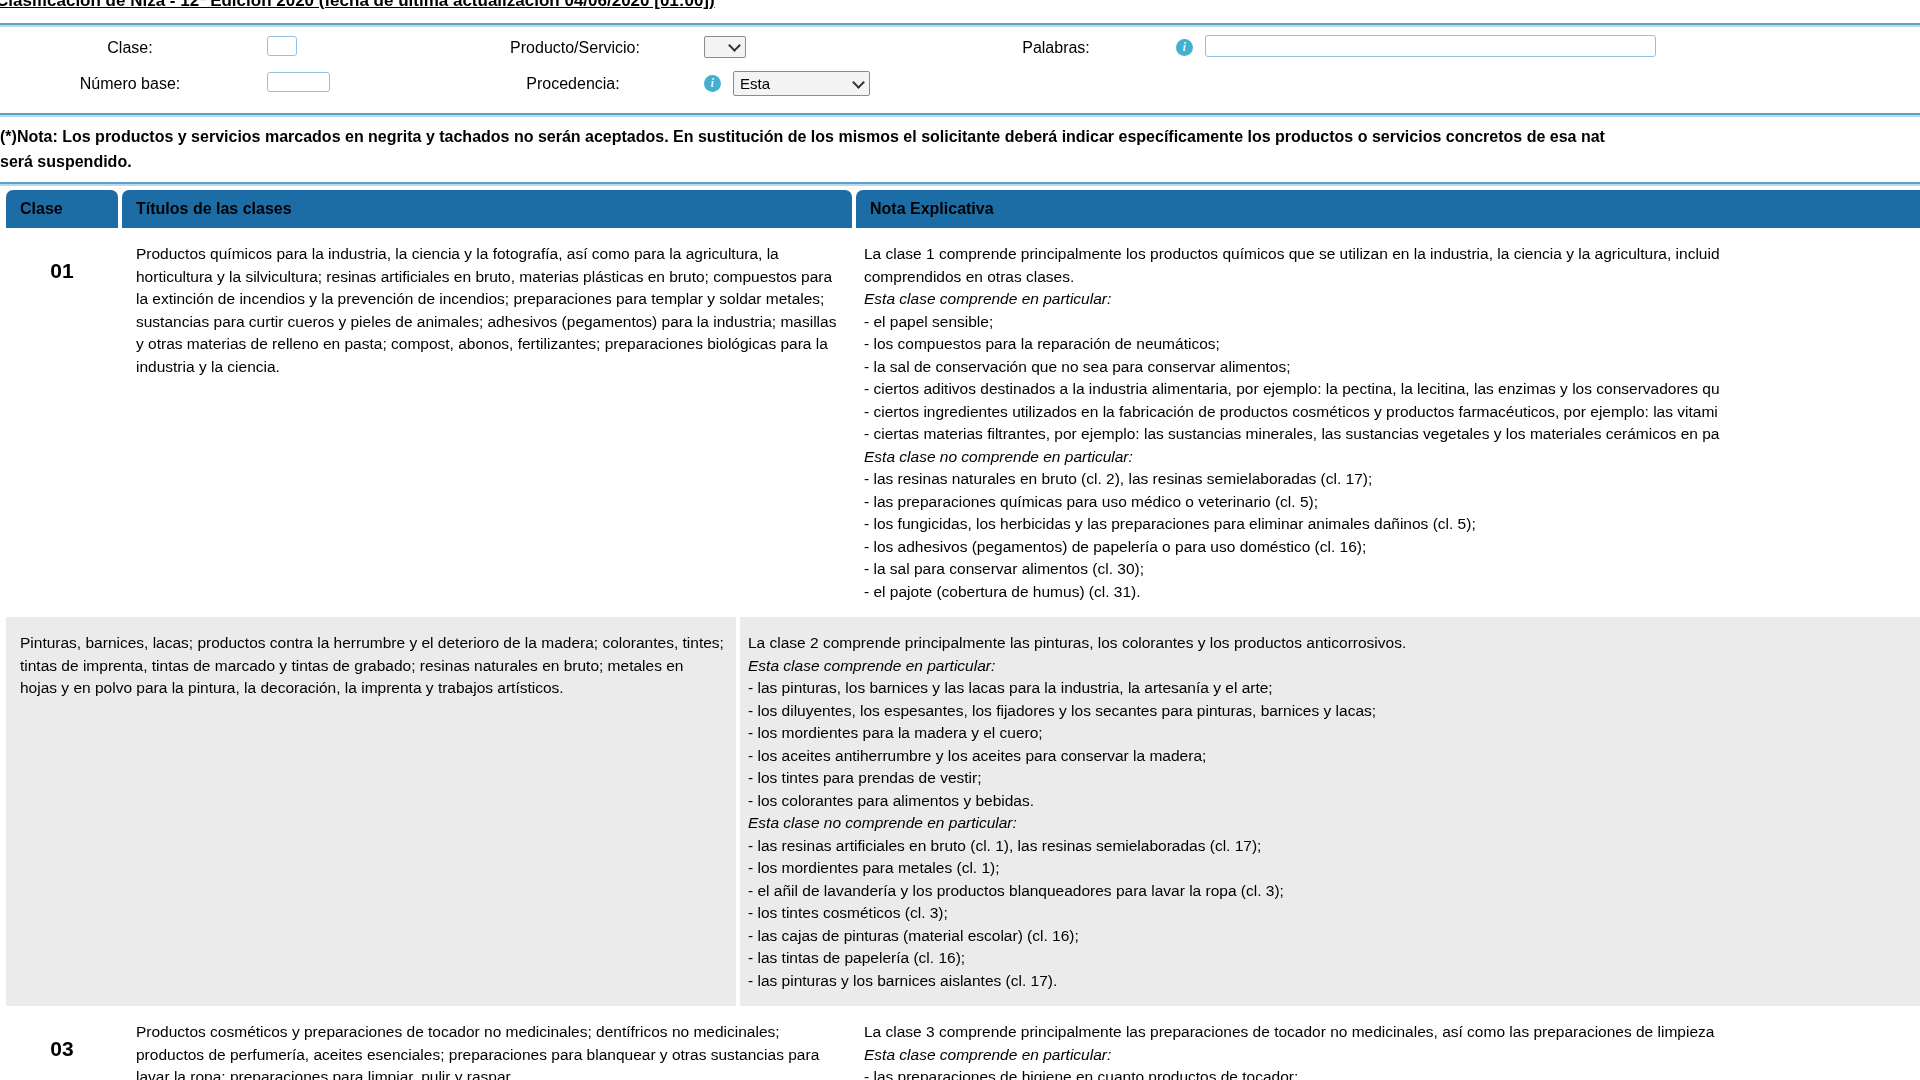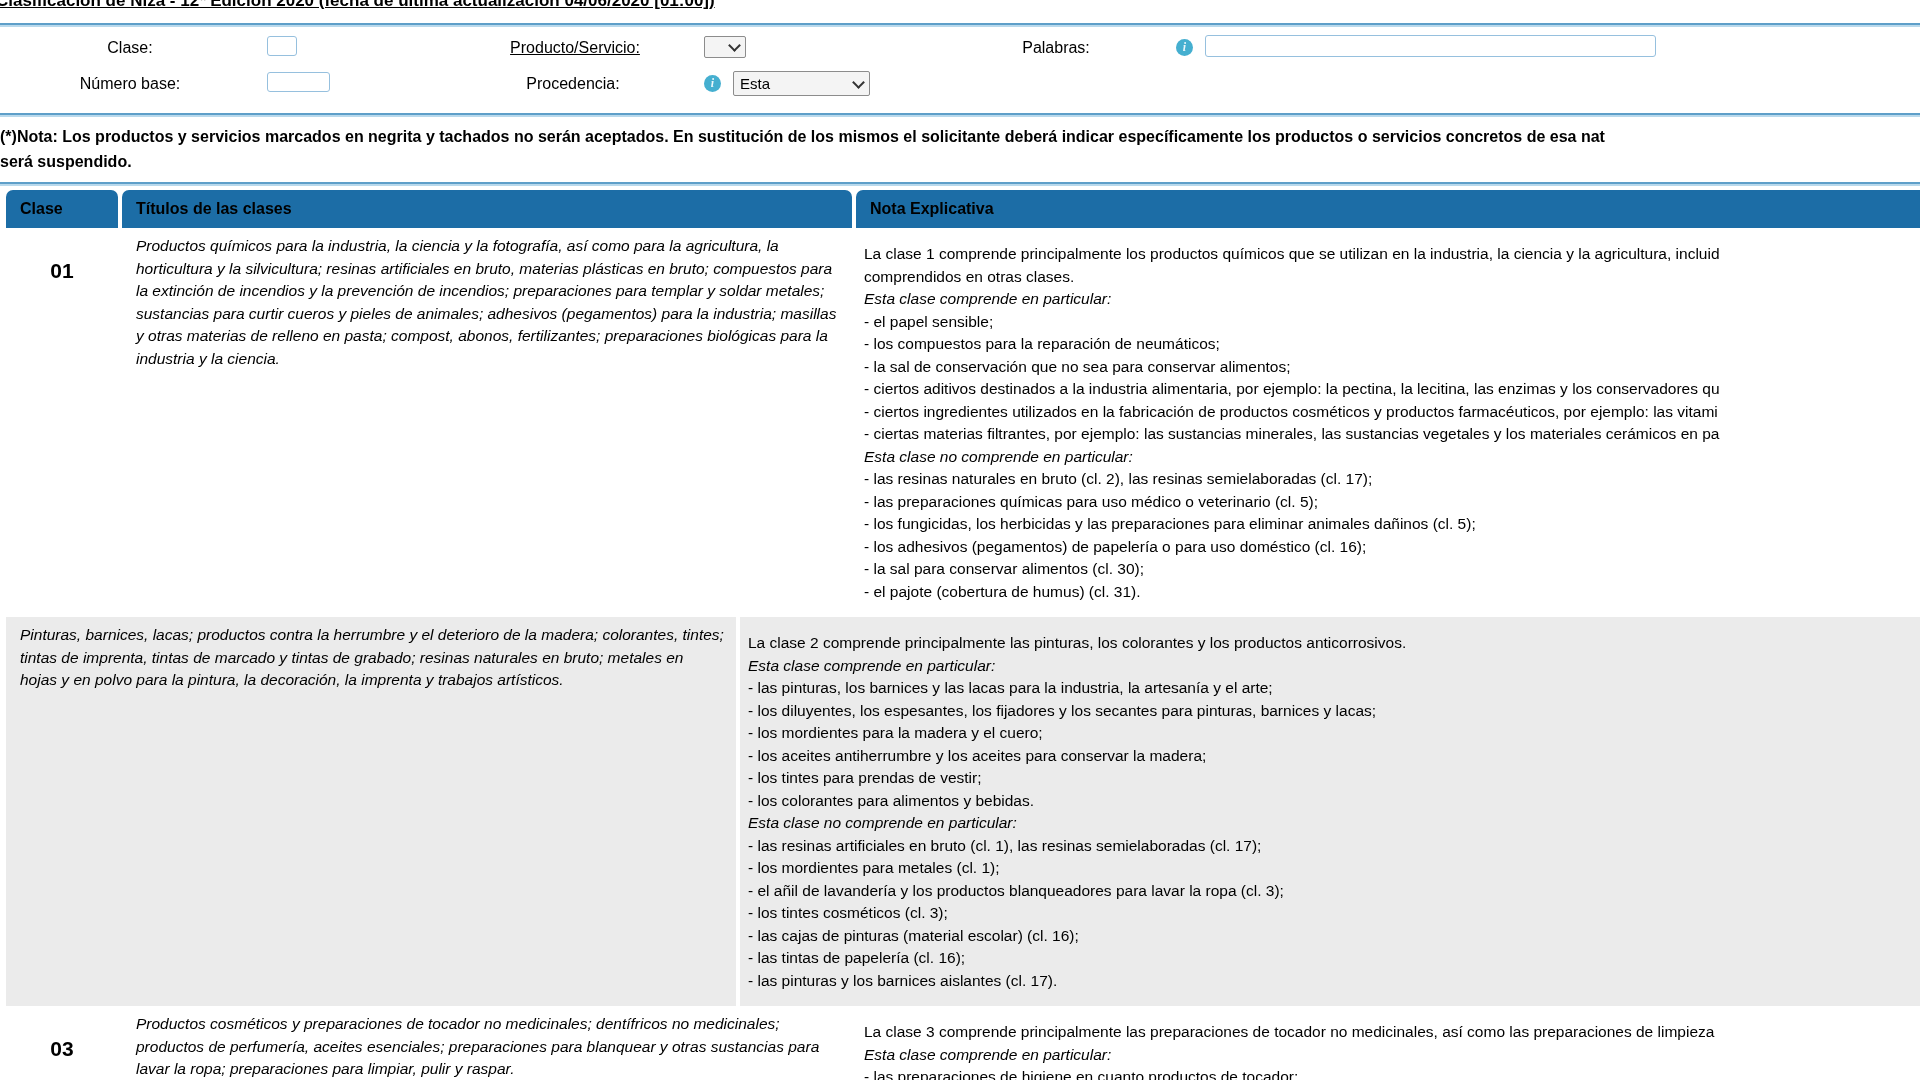--- a/index.html
+++ b/index.html
@@ -52,36 +52,36 @@
     padding:10px 0 10px 14px; border-radius:7px 7px 0 0; box-sizing:border-box;
     white-space:nowrap;
   }
   .trow { display:flex; gap:4px; background:#fff; }
   .trow.alt > div { background:#ebebeb; }
   .w0 { width:112px; flex:0 0 auto; }
   .w1 { width:730px; flex:0 0 auto; }
   .w2 { width:1400px; flex:0 0 auto; }
   .cell { box-sizing:border-box; font-size:15.5px; line-height:22.5px; }
   .cell-clase { text-align:center; font-size:21px; font-weight:bold; padding-top:32px; }
-  .cell-titulo { padding:7px 12px 14px 14px;font-style:italic; }
+  .cell-titulo { padding:15px 12px 14px 14px; }
   .cell-nota { padding:15px 0 14px 8px; }
   .nline { white-space:nowrap; }
   .nline.it { font-style:italic; }
 </style>
 </head>
 <body>
 
 <div class="page-title">Clasificación de Niza - 12ª Edición 2020 (fecha de última actualización 04/06/2020 [01:00])</div>
 <div class="rule rule-top"></div>
 
 <div class="search-form">
 
   <div class="f-label" style="left:0; width:260px; top:12px;">Clase:</div>
   <input class="t-input" style="left: 267px; top: 9px; width: 30px;" value="">
-  <div class="f-label" style="left:455px; width:240px; top:12px;text-decoration:underline;">Producto/Servicio:</div>
+  <div class="f-label" style="left:455px; width:240px; top:12px;">Producto/Servicio:</div>
   <div class="sel" style="left:704px; top:9px; width:42px; height:22px;">
     <span class="chev"></span>
   </div>
   <div class="f-label" style="left:950px; width:212px; top:12px;">Palabras:</div>
   <div class="info-icon" style="left:1176px; top:12px;">i</div>
   <input class="t-input" style="left: 1205px; top: 8px; width: 451px; height: 22px;" value="">
 
   <div class="f-label" style="left:0; width:260px; top:48px;">Número base:</div>
   <input class="t-input" style="left: 267px; top: 45px; width: 63px;" value="">
   <div class="f-label" style="left:453px; width:240px; top:48px;">Procedencia:</div>

